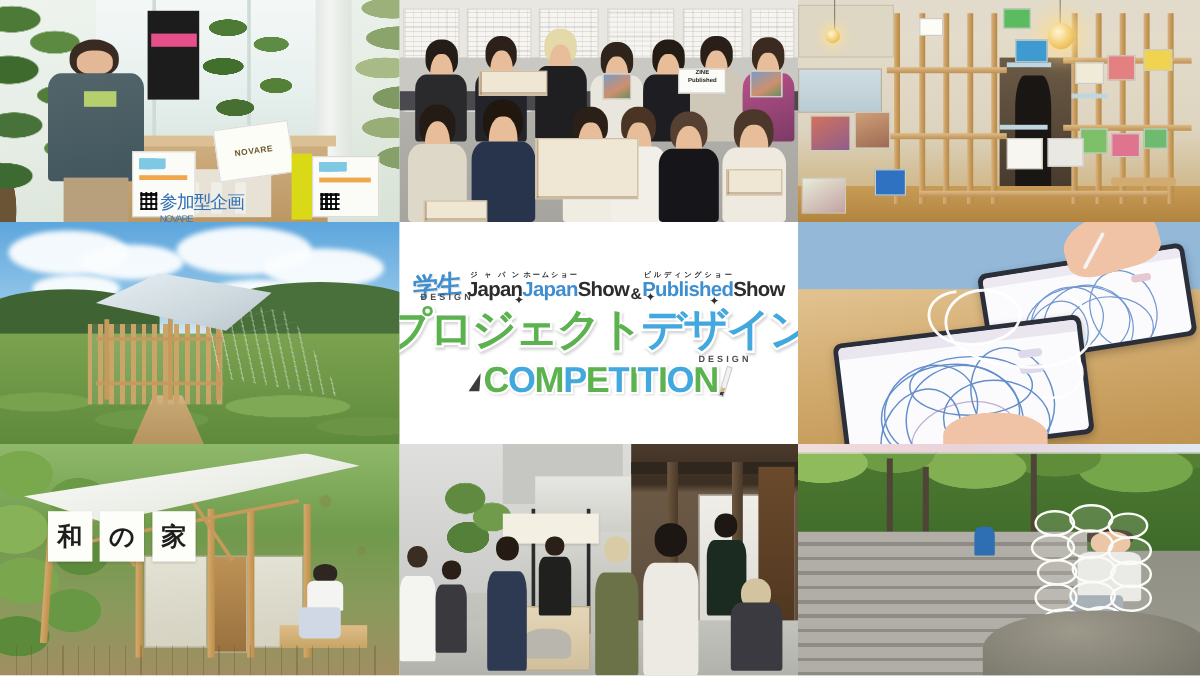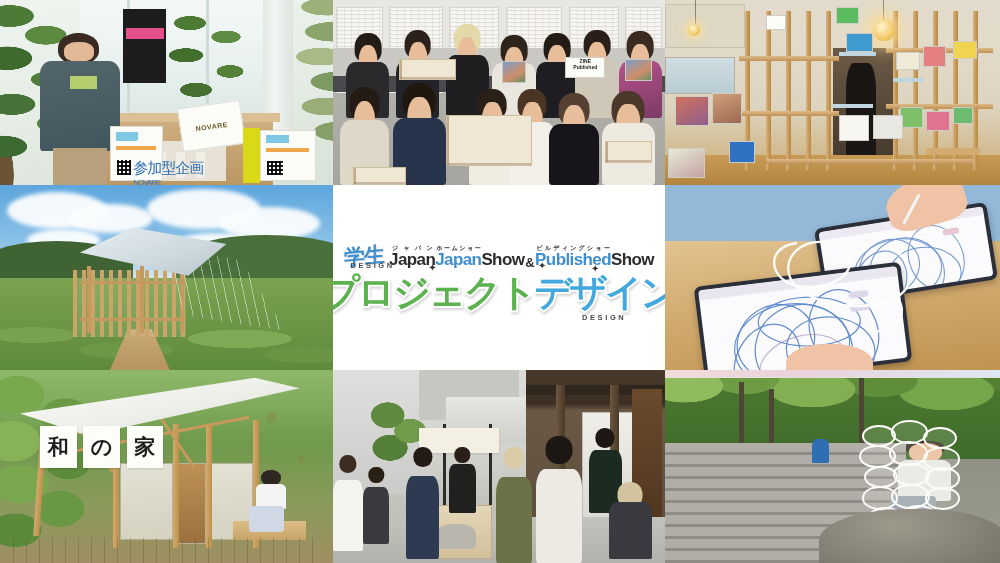--- a/index.html
+++ b/index.html
@@ -632,20 +632,25 @@
 
       <div class="logo-row2">
         <span class="proj">DESIGN</span>
         <span class="star" style="left:30%; top:-6px">✦</span>
         <span class="star" style="left:61%; top:-8px">✦</span>
         <span class="star" style="left:76%; top:-5px">✦</span>
         <span class="kana"><span class="g">プロジェ</span><span class="g">クト</span><span class="b">デザイン</span></span>
         <span class="dsgn">DESIGN</span>
       </div>
 
+      <div class="logo-row3">
+        <span class="tri"></span>
+        <span class="comp"><span class="g">C</span><span class="b">O</span><span class="g">M</span><span class="b">P</span><span class="g">E</span><span class="b">T</span><span class="g">I</span><span class="b">T</span><span class="g">I</span><span class="b">O</span><span class="g">N</span></span>
+        <span class="pencil"></span>
+      </div>
 
     </div>
   </div>
 
   <div class="cell c6" title="Tablets with sketching hands — Enoniwa">
     <div class="blurwrap">
       <div class="desk"></div>
 
       <div class="tablet" style="right:2%; top:16%; width:52%; height:42%; transform:rotate(-9deg)">
         <div class="screen">

